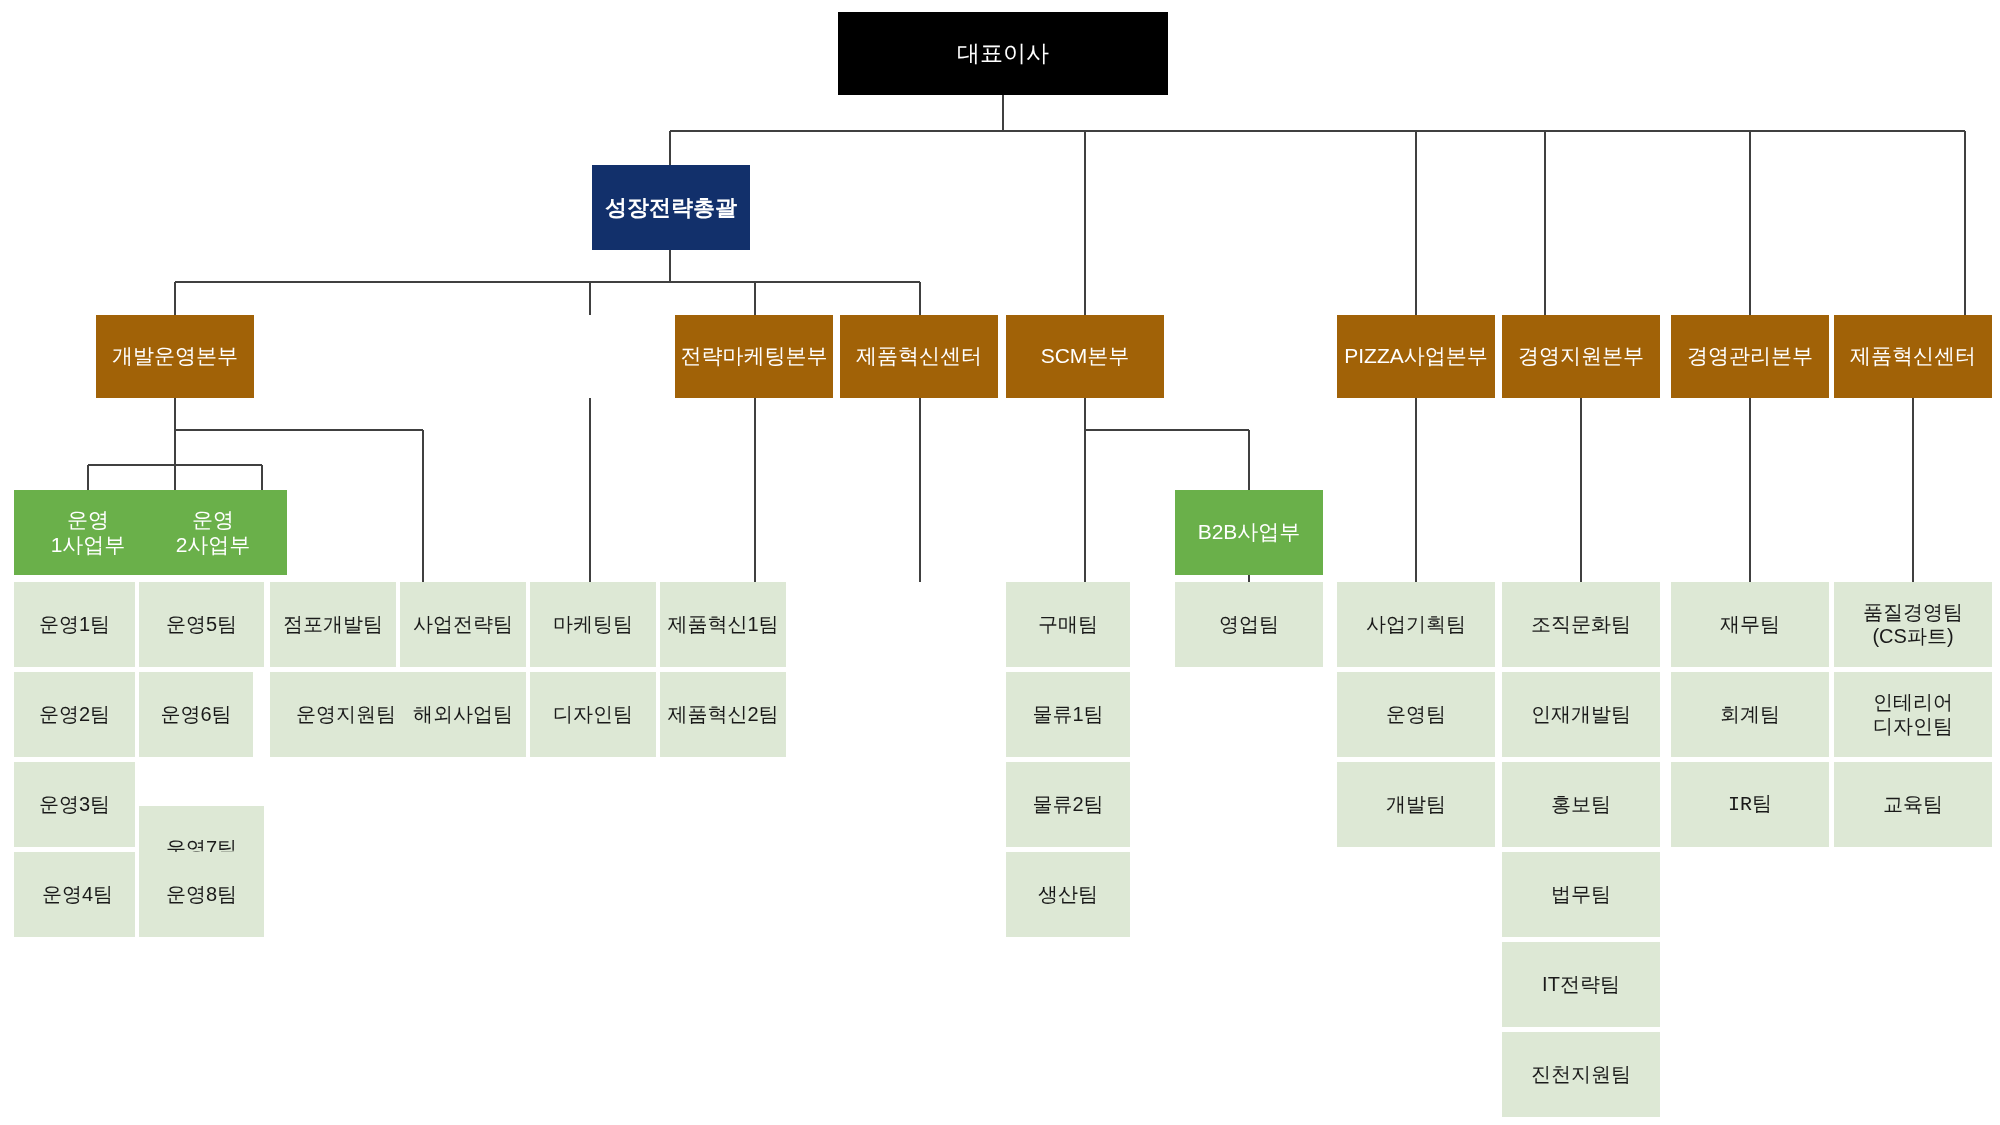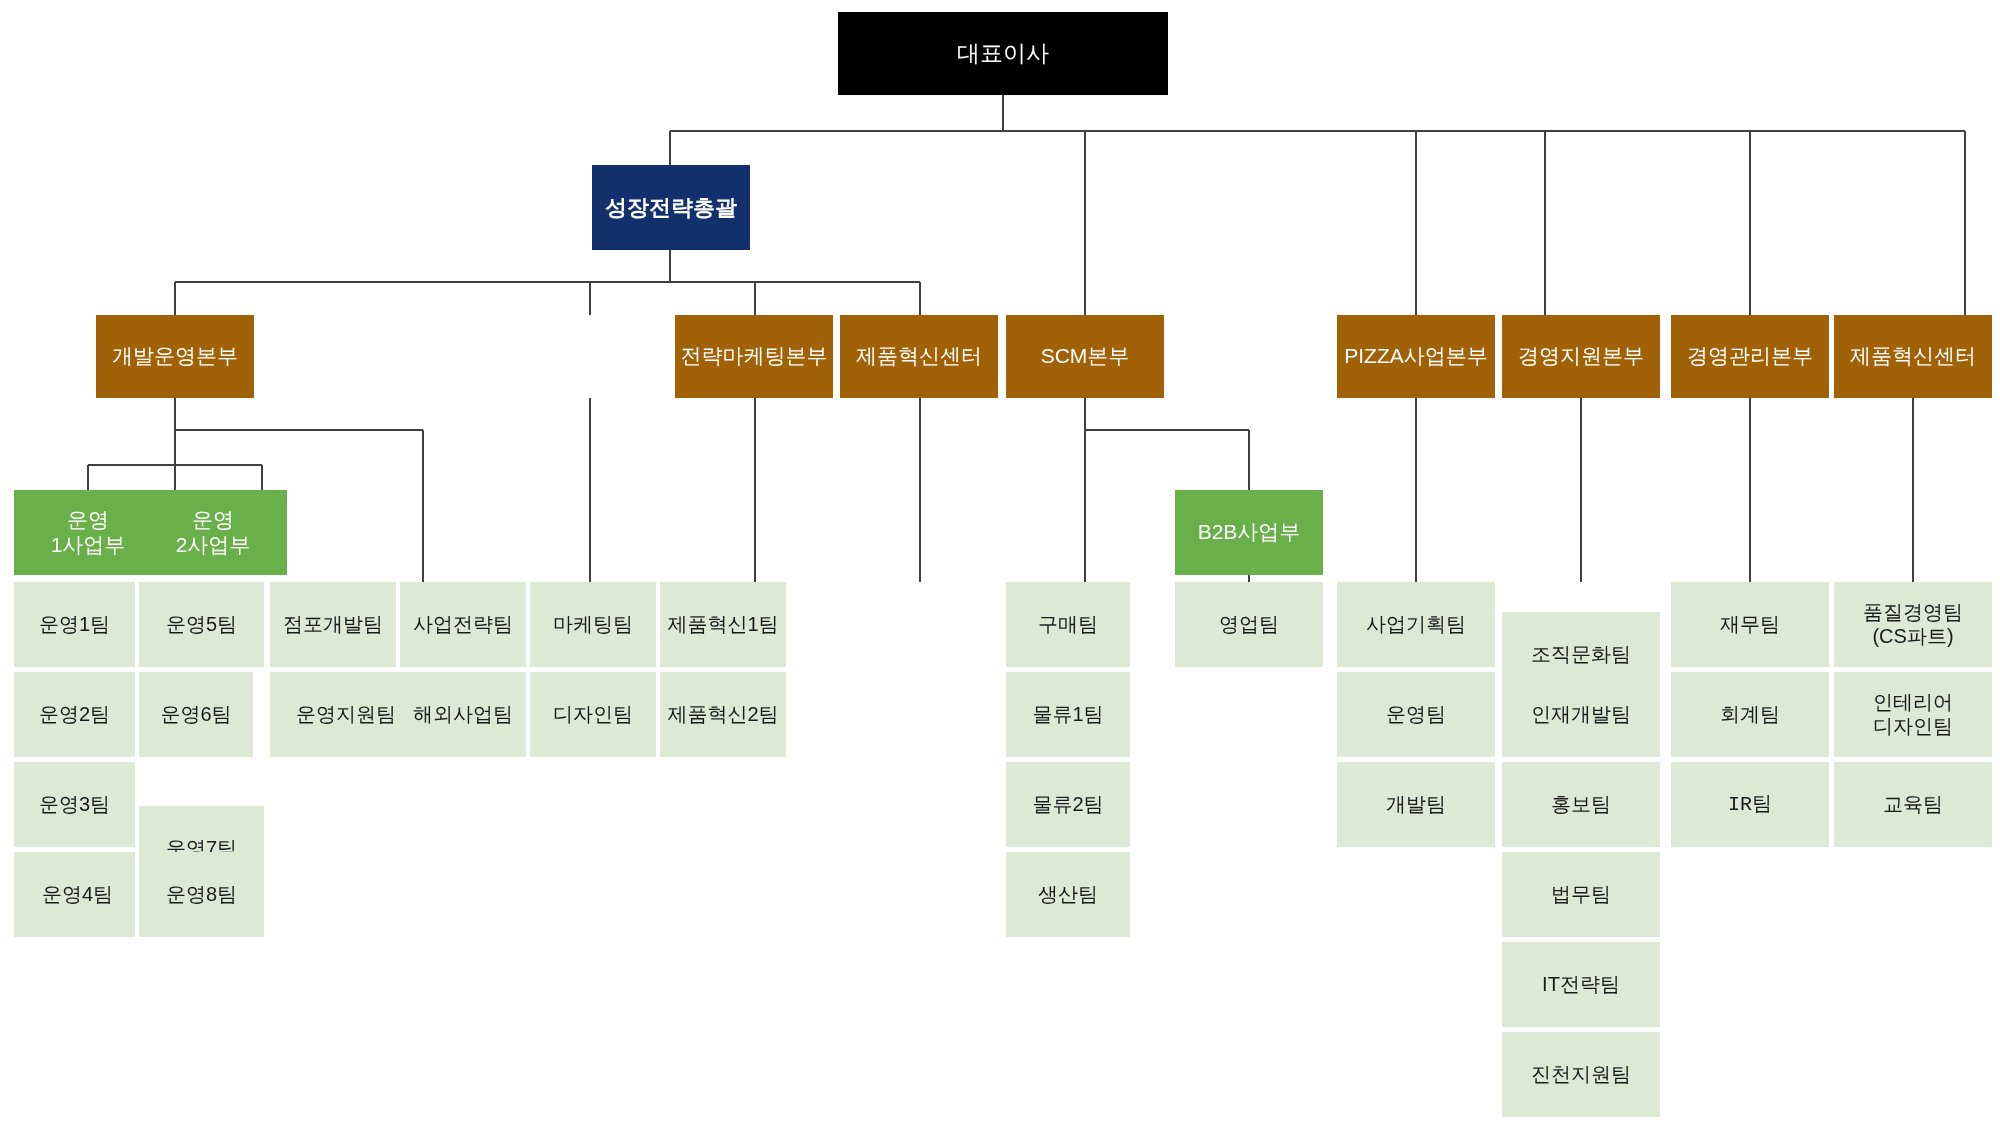--- a/index.html
+++ b/index.html
@@ -175,21 +175,21 @@
       </div>
       <div class="node team" style="left: 1337px; top: 582px; width: 158px; height: 85px;">
         <span>사업기획팀</span>
       </div>
       <div class="node team" style="left: 1337px; top: 672px; width: 158px; height: 85px;">
         <span>운영팀</span>
       </div>
       <div class="node team" style="left: 1337px; top: 762px; width: 158px; height: 85px;">
         <span>개발팀</span>
       </div>
-      <div class="node team" style="left: 1502px; top: 582px; width: 158px; height: 85px; margin-top: 30px;">
+      <div class="node team" style="left: 1502px; top: 582px; width: 158px; height: 85px;">
         <span>조직문화팀</span>
       </div>
       <div class="node team" style="left: 1502px; top: 672px; width: 158px; height: 85px;">
         <span>인재개발팀</span>
       </div>
       <div class="node team" style="left: 1502px; top: 762px; width: 158px; height: 85px;">
         <span>홍보팀</span>
       </div>
       <div class="node team" style="left: 1502px; top: 852px; width: 158px; height: 85px;">
         <span>법무팀</span>

